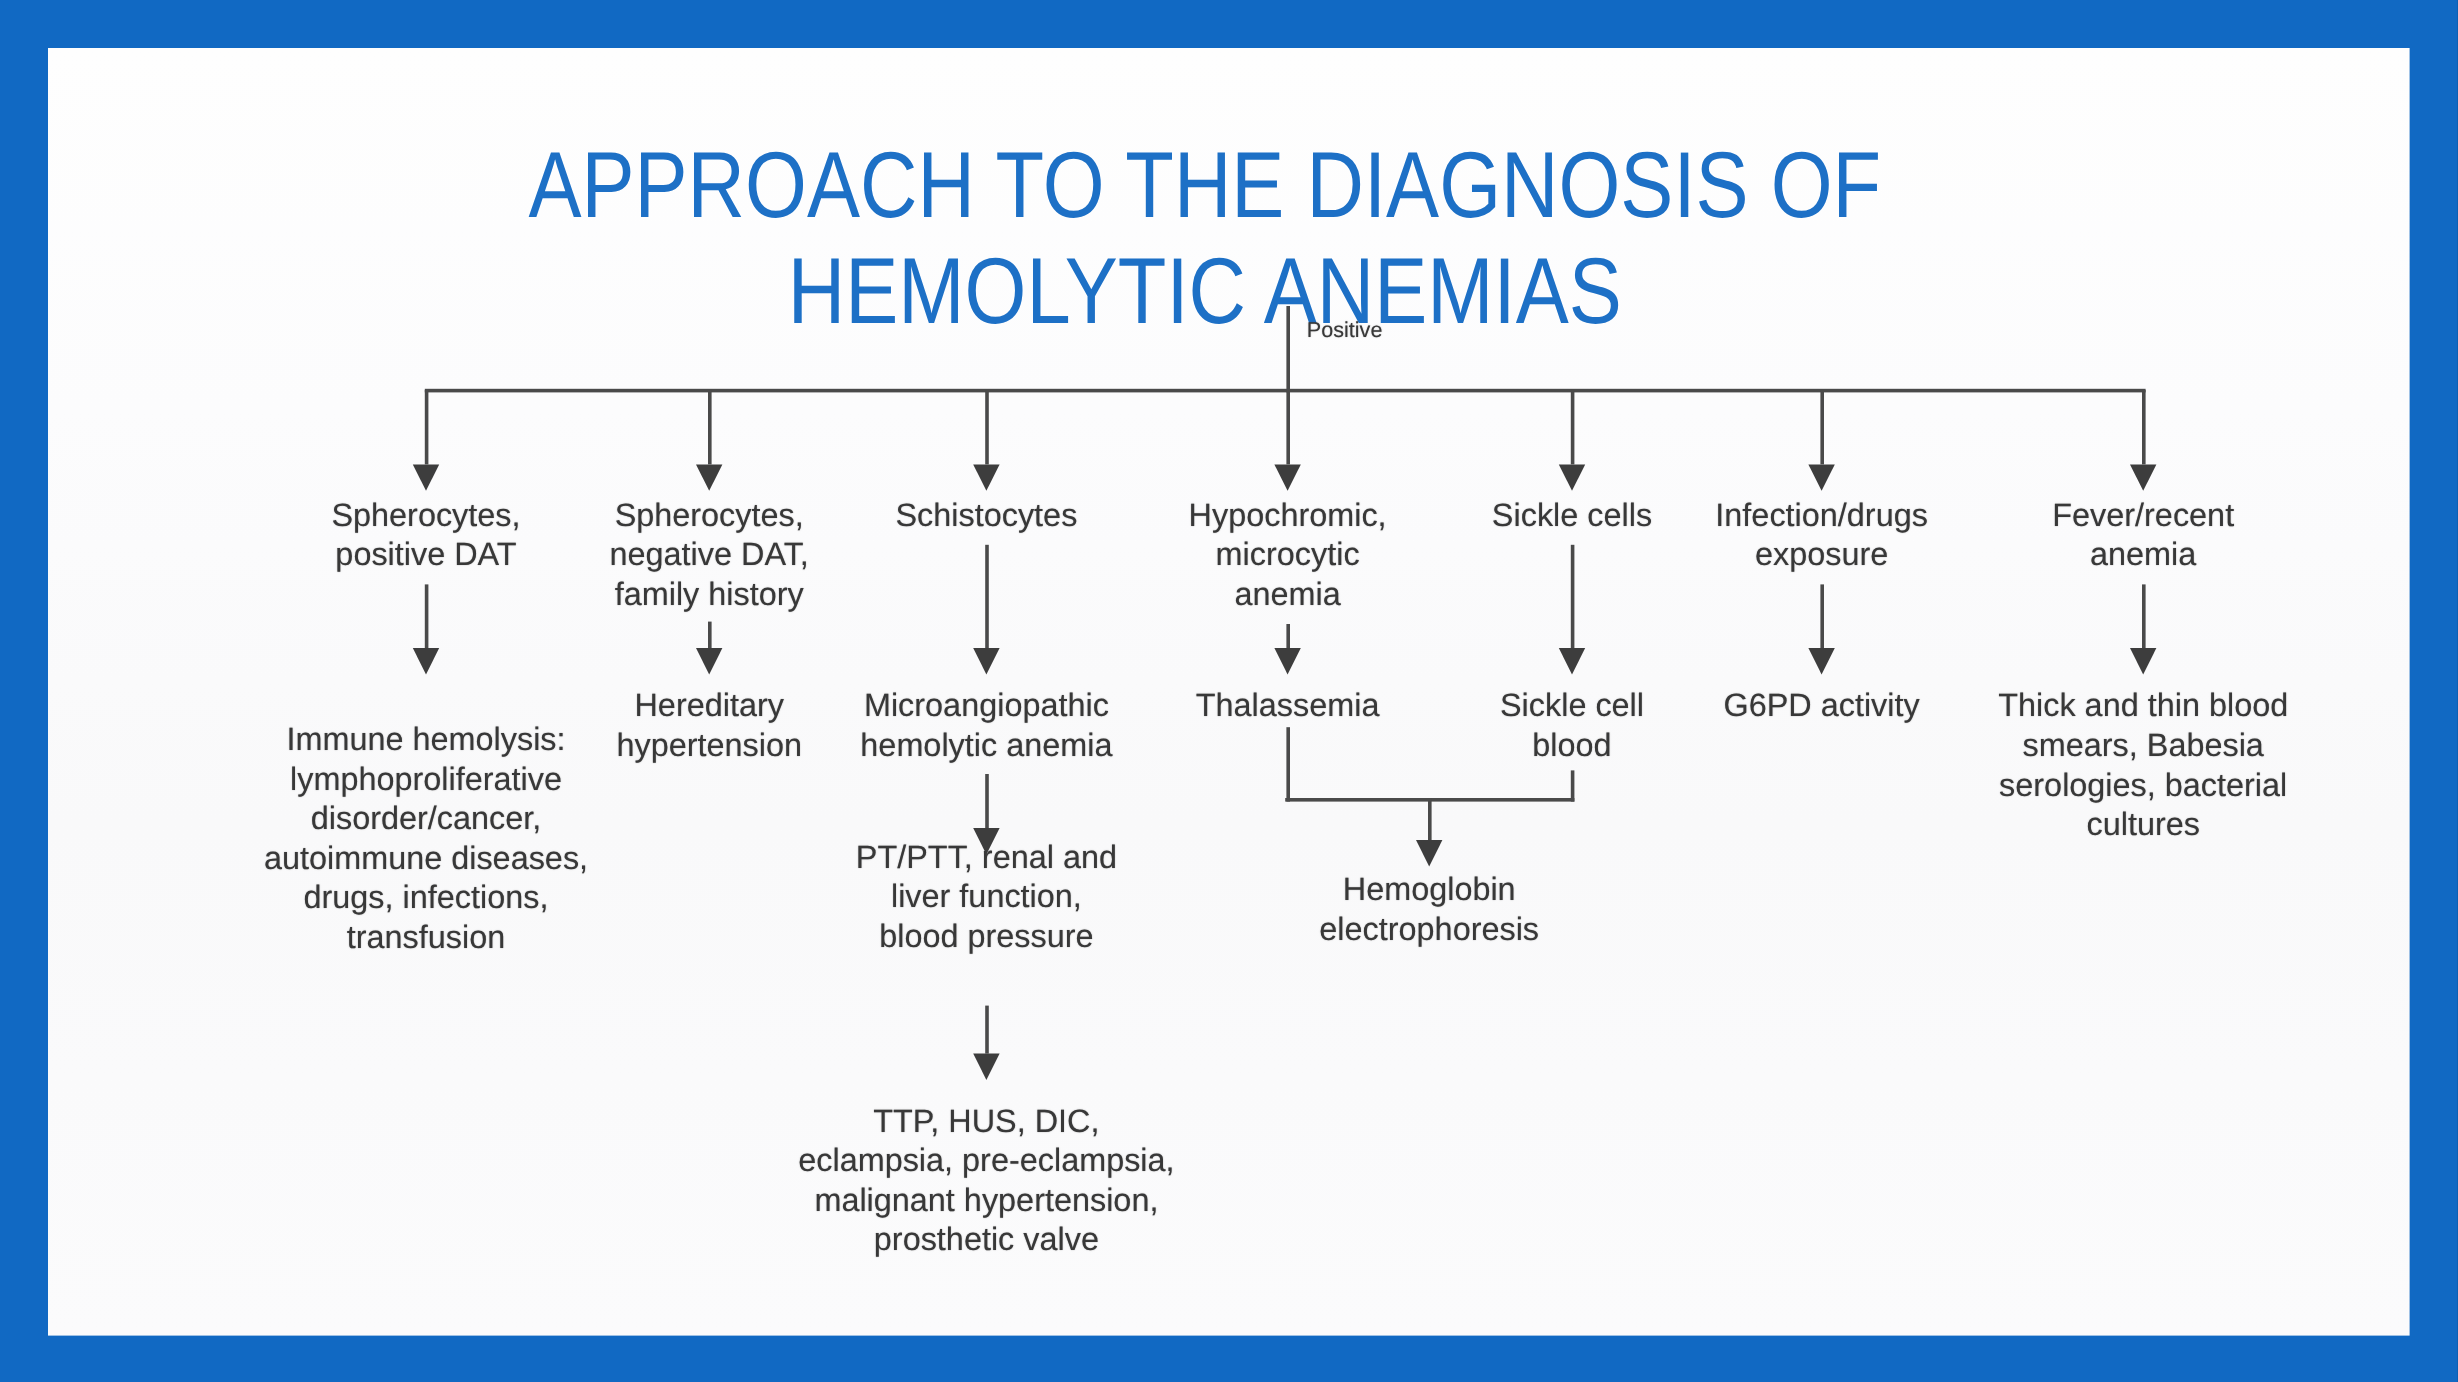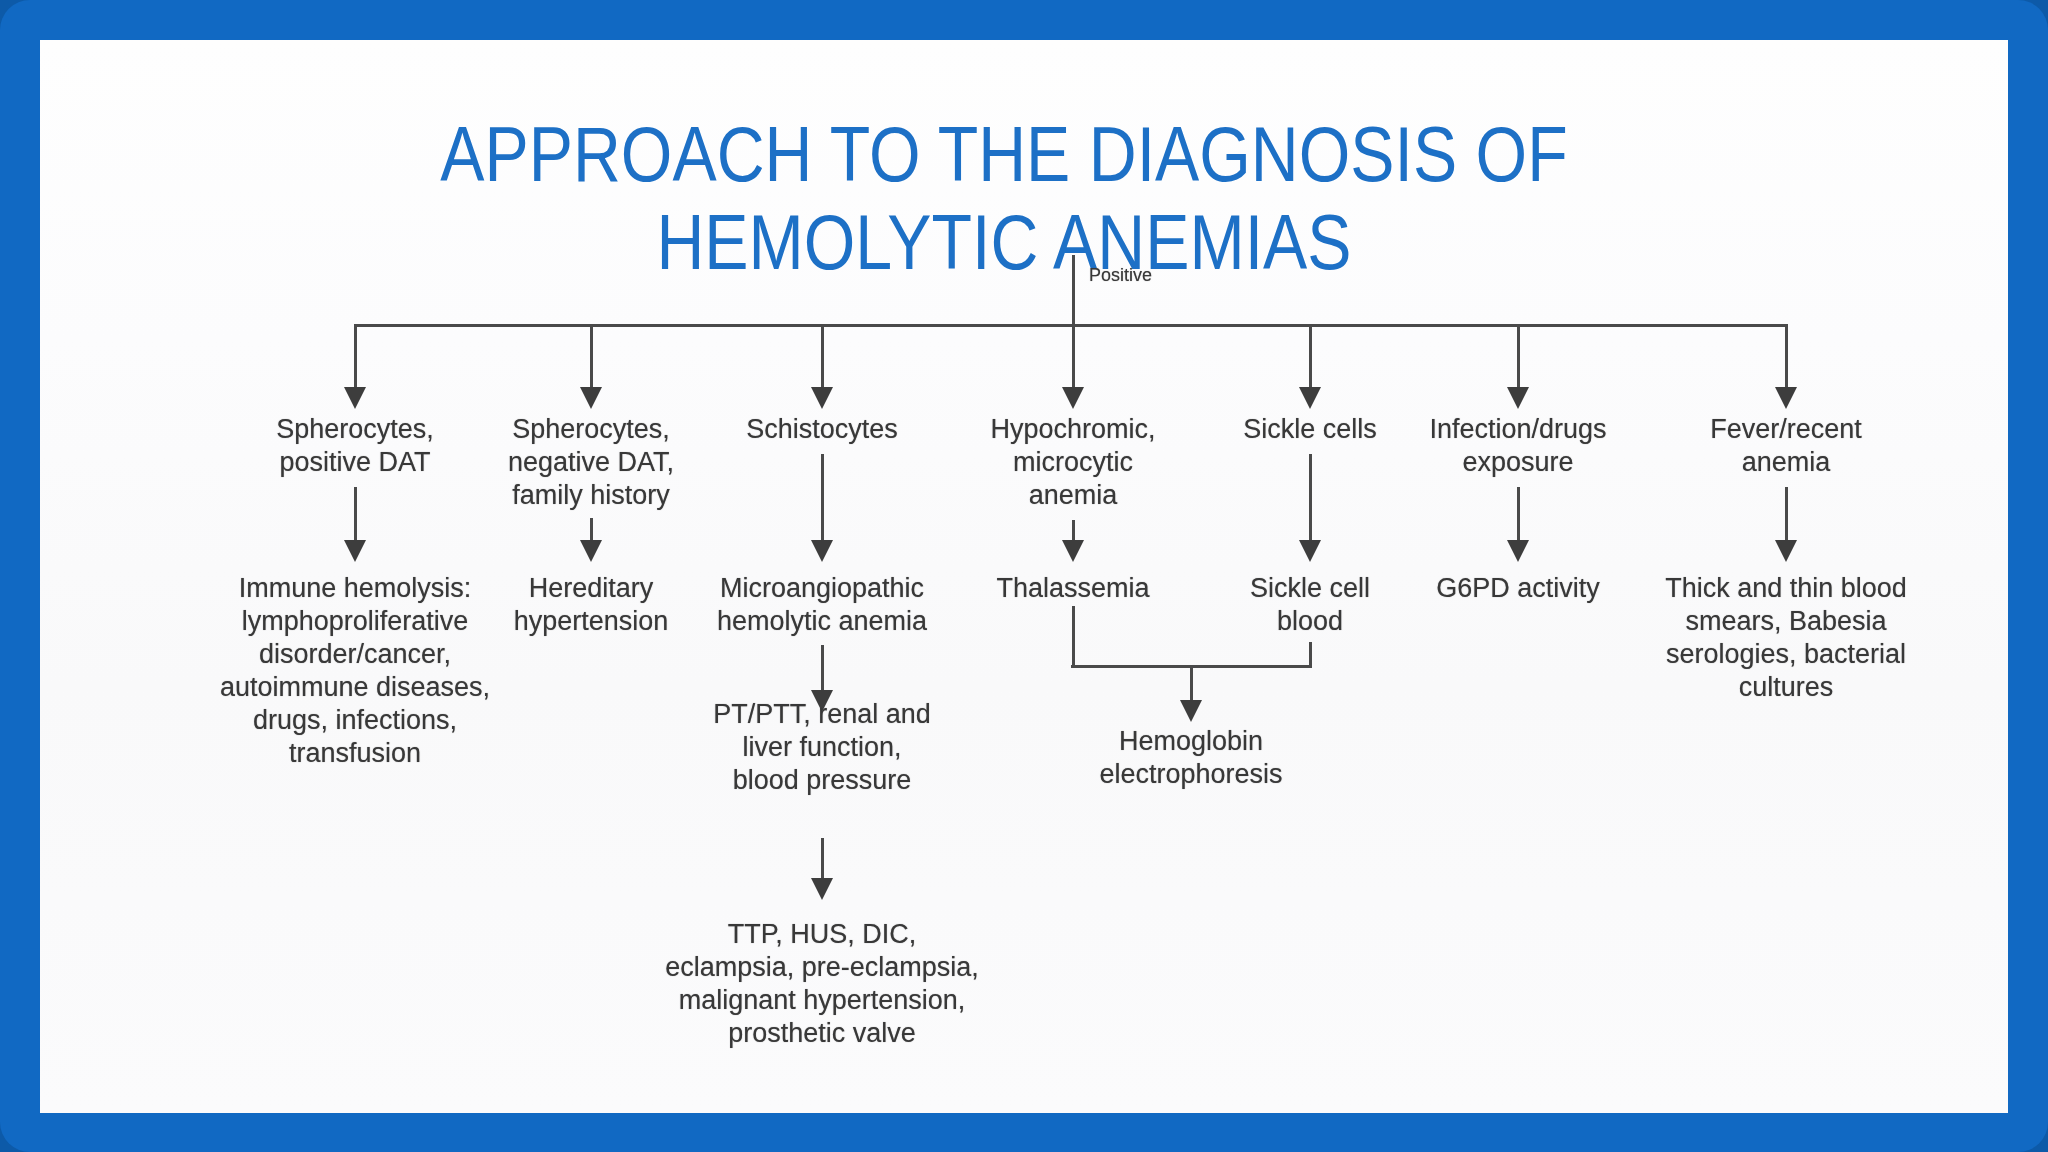--- a/index.html
+++ b/index.html
@@ -6,21 +6,20 @@
     --frame-blue:#1169c3;
     --title-blue:#1d70c6;
     --ink:#383838;
     --line:#4a4a4a;
   }
   html,body{margin:0;padding:0;background:#0d5aa8;}
   .stage{
     position:relative;width:2048px;height:1152px;
     background:var(--frame-blue);overflow:hidden;
     font-family:"Liberation Sans",sans-serif;
-    border-radius:30px;
   }
   .panel{
     position:absolute;left:40px;top:40px;width:1968px;height:1073px;
     background:linear-gradient(180deg,#fefefe 0%,#fcfcfd 28%,#f9f9fa 60%,#fbfbfc 100%);
   }
   .title{
     position:absolute;left:0;top:58px;width:2008px;
     text-align:center;color:var(--title-blue);
     font-size:78px;line-height:88px;font-weight:400;
     transform:scaleX(0.85);transform-origin:50% 50%;
@@ -58,21 +57,21 @@
     <div class="root-label" style="left:1089px;top:259px">Positive</div>
 
     <div class="hline" style="left:354px;top:324px;width:1434px"></div>
 
     <div class="vline" style="left:355px;top:325px;height:62px"></div>
     <div class="arrow-head" style="left:355px;top:387px"></div>
     <div class="node" style="left:355px;top:413px">Spherocytes,
 positive DAT</div>
     <div class="vline" style="left:355px;top:487px;height:53px"></div>
     <div class="arrow-head" style="left:355px;top:540px"></div>
-    <div class="node" style="left:355px;top:572px">Immune hemolysis:
+    <div class="node" style="left:355px;top:600px">Immune hemolysis:
 lymphoproliferative
 disorder/cancer,
 autoimmune diseases,
 drugs, infections,
 transfusion</div>
 
     <div class="vline" style="left:591px;top:325px;height:62px"></div>
     <div class="arrow-head" style="left:591px;top:387px"></div>
     <div class="node" style="left:591px;top:413px">Spherocytes,
 negative DAT,

